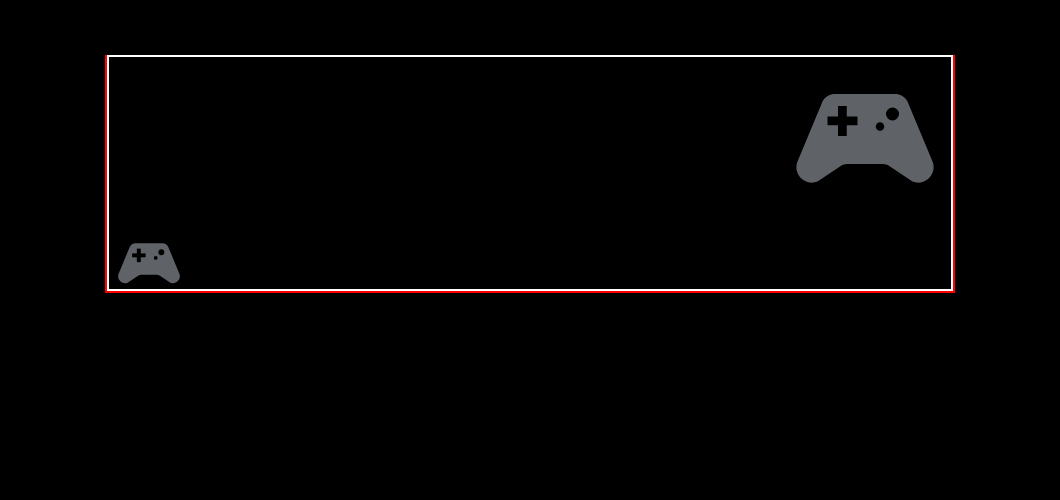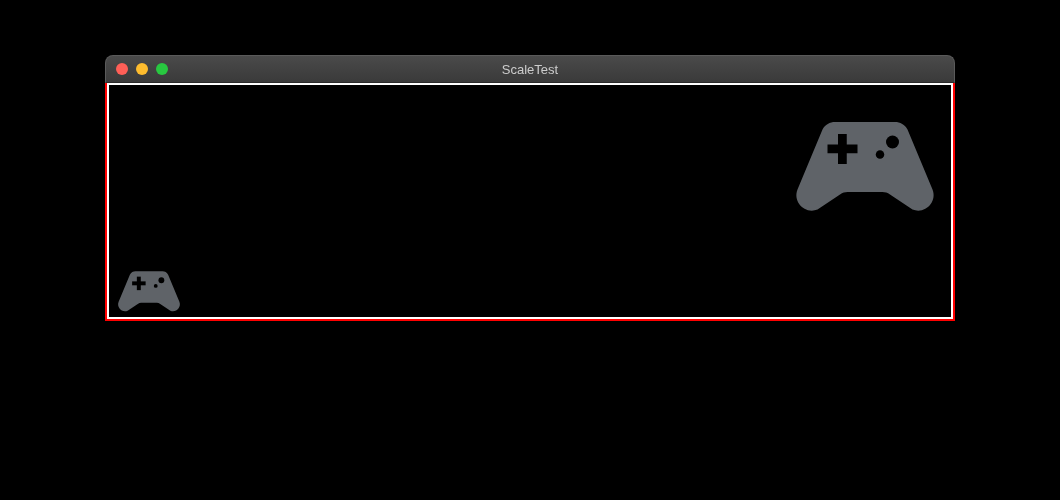--- a/index.html
+++ b/index.html
@@ -79,28 +79,20 @@
       height: 160px;
       right: 6px;
       top: -8px;
     }
     .controller svg { width: 100%; height: 100%; display: block; }
   </style>
 </head>
 <body>
 
 <div class="window">
-  <div class="titlebar">
-    <div class="traffic-lights">
-      <div class="light close"></div>
-      <div class="light min"></div>
-      <div class="light max"></div>
-    </div>
-    <div class="title">ScaleTest</div>
-  </div>
   <div class="content">
     <div class="content-inner">
       <div class="controller small">
         <svg viewBox="0 0 64 64" fill="currentColor">
           <path d="M20 18 h24 c2 0 4 1 5 3 l10 24 c2 5 -3 10 -8 8 l-9 -6 c-1 -0.7 -2 -1 -3 -1 h-14 c-1 0 -2 0.3 -3 1 l-9 6 c-5 2 -10 -3 -8 -8 l10 -24 c1 -2 3 -3 5 -3 z"></path>
           <rect x="17" y="27" width="12" height="3.5" fill="#000"></rect>
           <rect x="21.2" y="22.8" width="3.5" height="12" fill="#000"></rect>
           <circle cx="43" cy="26" r="2.6" fill="#000"></circle>
           <circle cx="38" cy="31" r="1.7" fill="#000"></circle>
         </svg>

